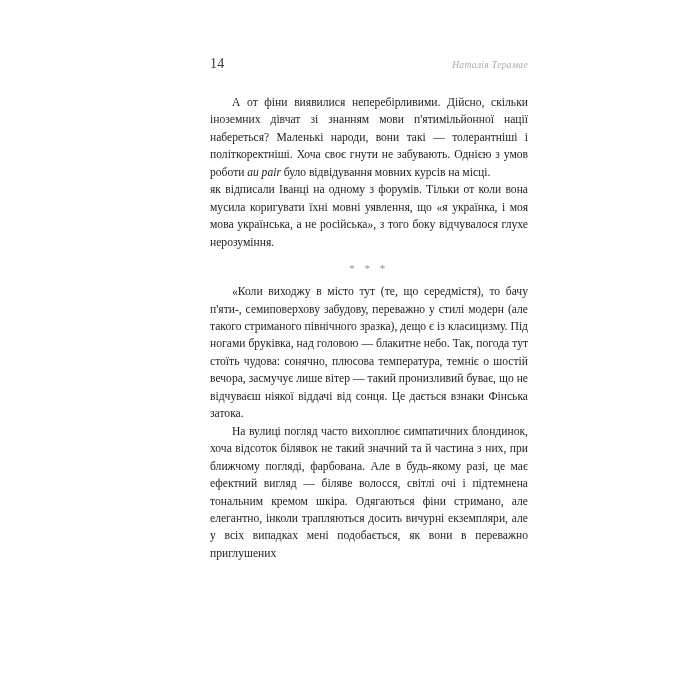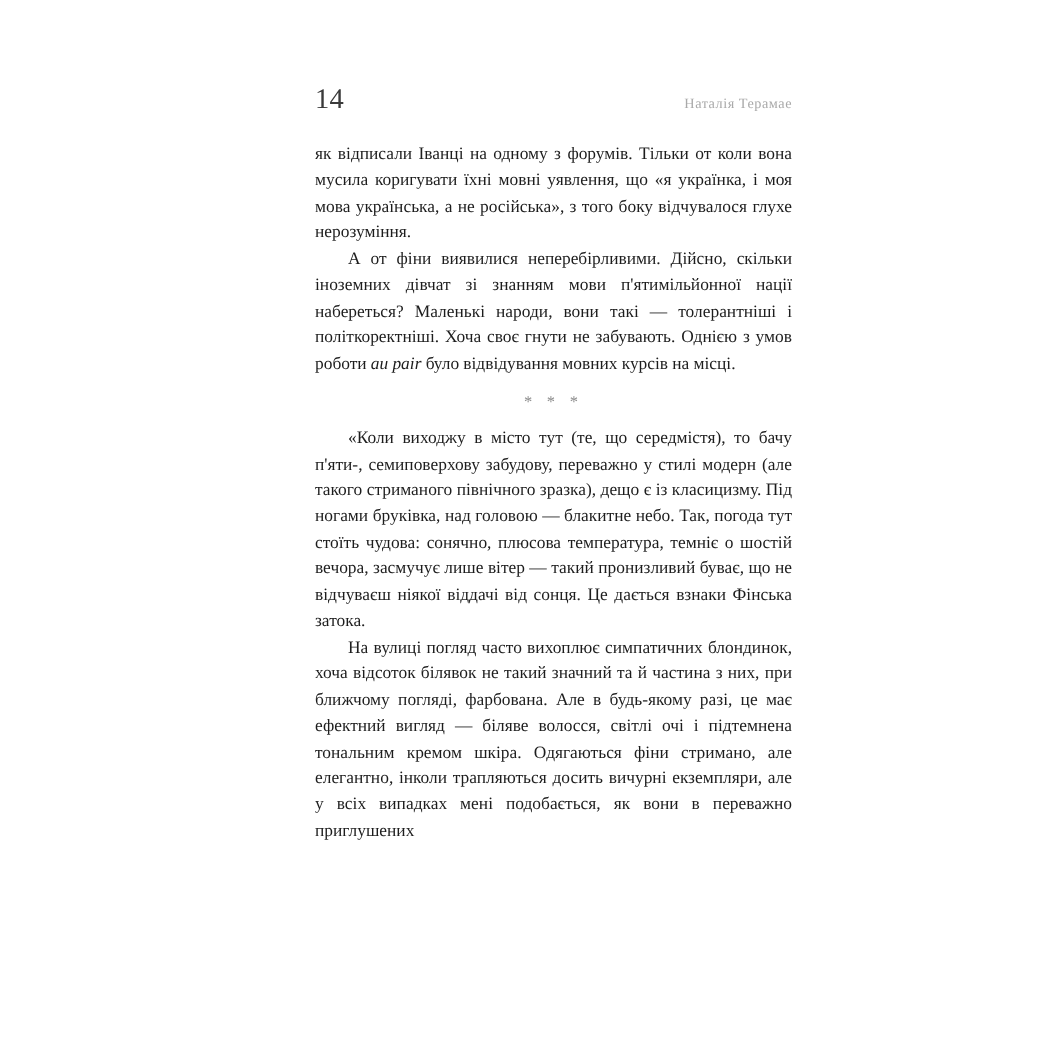--- a/index.html
+++ b/index.html
@@ -26,29 +26,30 @@
   .running-head {
     position: absolute;
     left: 210px;
     top: 56px;
     width: 318px;
     display: flex;
     align-items: baseline;
     justify-content: space-between;
   }
   .folio {
-    font-size: 19px;
+    font-size: 14px;
     color: #3a3a3a;
     letter-spacing: 0.2px;
     text-align: center;
   }
   .head-author {
     font-size: 9.5px;
     color: #a9a9a9;
     letter-spacing: 0.35px;
+    font-style: italic;
   }
 
   
   .textblock {
     position: absolute;
     left: 210px;
     top: 94px;
     width: 318px;
   }
 
@@ -88,23 +89,23 @@
 
 <div class="page">
 
   <div class="running-head">
     <span class="folio">14</span>
     <span class="head-author">Наталія Терамае</span>
   </div>
 
   <div class="textblock">
 
+    <p class="para"><span>А от фіни виявилися неперебірливими. Дійсно, скільки іноземних дівчат зі знанням мови п'ятиміль­йонної нації набереться? Маленькі народи, вони такі — толерантніші і політкоректніші. Хоча своє гнути не за­бувають. Однією з умов роботи </span><span class="latin">au pair</span><span> було відвідування мовних курсів на місці.</span></p>
+
     <p class="para noindent">як відписали Іванці на одному з форумів. Тільки от коли вона мусила коригувати їхні мовні уявлення, що «я укра­їнка, і моя мова українська, а не російська», з того боку відчувалося глухе нерозуміння.</p>
-
-    <p class="para"><span>А от фіни виявилися неперебірливими. Дійсно, скільки іноземних дівчат зі знанням мови п'ятиміль­йонної нації набереться? Маленькі народи, вони такі — толерантніші і політкоректніші. Хоча своє гнути не за­бувають. Однією з умов роботи </span><span class="latin">au pair</span><span> було відвідування мовних курсів на місці.</span></p>
 
     <p class="separator">* * *</p>
 
 
     <p class="para">«Коли виходжу в місто тут (те, що середмістя), то бачу п'яти-, семиповерхову забудову, переважно у стилі модерн (але такого стриманого північного зразка), дещо є із класицизму. Під ногами бруківка, над головою — блакитне небо. Так, погода тут стоїть чудова: сонячно, плюсова температура, темніє о шостій вечора, засмучує лише вітер — такий пронизливий буває, що не відчува­єш ніякої віддачі від сонця. Це дається взнаки Фінська затока.</p>
 
 
     <p class="para">На вулиці погляд часто вихоплює симпатичних блондинок, хоча відсоток білявок не такий значний та й частина з них, при ближчому погляді, фарбована. Але в будь-якому разі, це має ефектний вигляд — біляве во­лосся, світлі очі і підтемнена тональним кремом шкіра. Одягаються фіни стримано, але елегантно, інколи тра­пляються досить вичурні екземпляри, але у всіх випадках мені подобається, як вони в переважно приглушених</p>
 
   </div>

